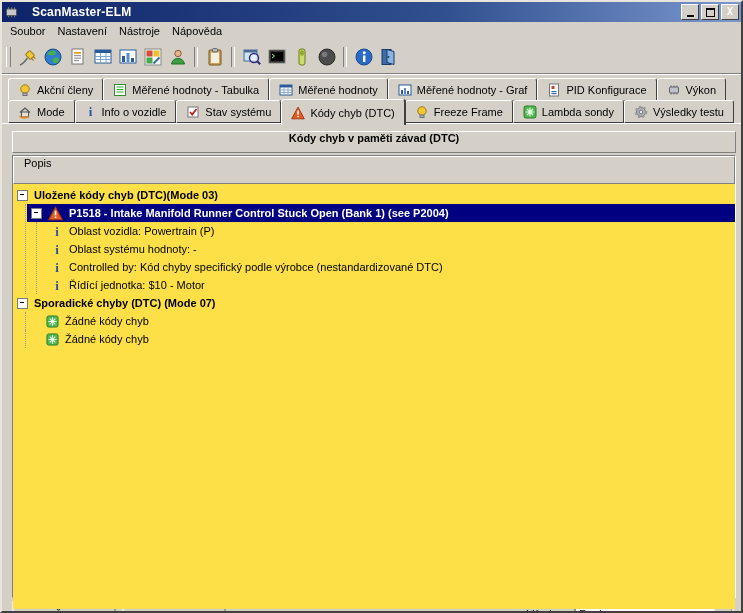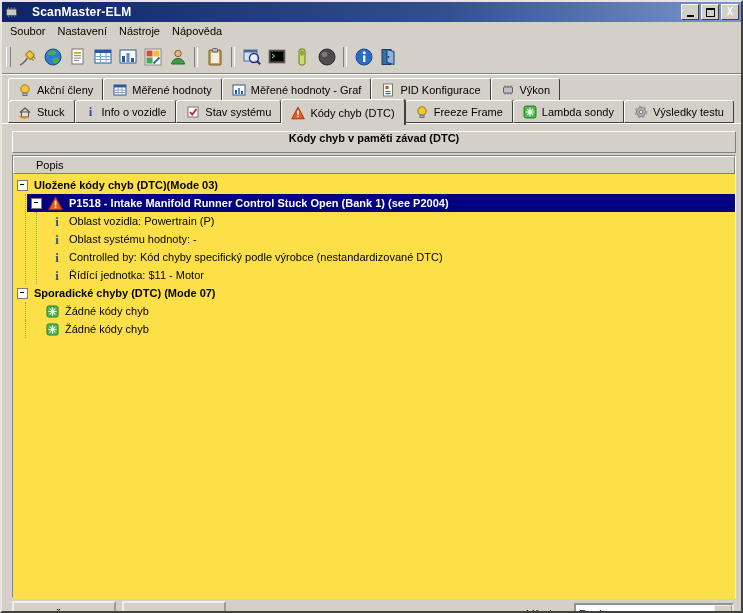--- a/index.html
+++ b/index.html
@@ -36,22 +36,22 @@
     border-radius:3px 3px 0 0;display:flex;align-items:center;gap:5px;padding:0 9px;white-space:nowrap;
     position:relative}
   .tabrow2 .tab{border-bottom-color:#404040}
   .tab.active{height:25px;margin-bottom:-2px;z-index:3;border-bottom:none;box-shadow:1px 0 0 #404040}
   .tab svg{width:14px;height:14px;flex:none}
   
   .content{border-top:1px solid #fff;height:497px;box-sizing:border-box;padding:7px 5px 0 10px;position:relative}
   .caption-bar{height:20px;border:1px solid;border-color:#fff #808080 #808080 #fff;
     display:flex;align-items:flex-start;justify-content:center;font-weight:bold}
   .listbox{margin-top:2px;border:1px solid;border-color:#808080 #fff #fff #808080;height:443px;box-sizing:border-box;background:#fff}
-  .col-header{height:18px;background:#d4d0c8;border:1px solid;border-color:#fff #808080 #808080 #fff;
-    display:flex;align-items:center;padding-left:22px;box-sizing:border-box}
+  .col-header{height:28px;background:#d4d0c8;border:1px solid;border-color:#fff #808080 #808080 #fff;
+    display:flex;align-items:flex-start;padding-left:10px;box-sizing:border-box}
   .tree{height:423px;overflow:hidden;padding-top:2px;background:#fde047;position:relative}
   .trow{height:18px;display:flex;align-items:center;gap:6px;white-space:nowrap}
   .trow.bold{font-weight:bold}
   .expbox{width:9px;height:9px;background:#fff;border:1px solid #7a7a7a;position:relative;flex:none}
   .expbox::before{content:"";position:absolute;left:2px;top:3px;width:4px;height:1px;background:#000}
   .grp{padding-left:4px}
   .kids{margin-left:12px;border-left:1px dotted #9a9a9a}
   .kids2{margin-left:10px;border-left:1px dotted #9a9a9a}
   .selrow{margin-left:1px;display:flex;align-items:center;gap:6px;background:#000080;color:#fff;
     font-weight:bold;height:18px;padding-left:4px;flex:1}
@@ -222,20 +222,27 @@
   <div class="tabrow tabrow1">
     <div class="tab">
       <svg viewBox="0 0 14 14">
           <circle cx="7" cy="6" r="4.2" fill="#f2c832" stroke="#a07818"></circle>
           <rect x="5" y="10" width="4" height="2.5" fill="#b0b0b8" stroke="#707078"></rect>
         </svg>
       <span>Akční členy</span>
     </div>
     <div class="tab">
       <svg viewBox="0 0 14 14">
+          <rect x="1.5" y="1.5" width="11" height="11" fill="#fff" stroke="#2f8f2f"></rect>
+          <path d="M3.5 4h7M3.5 6.5h7M3.5 9h7" stroke="#3aa83a"></path>
+        </svg>
+      <span>Měřené hodnoty - Tabulka</span>
+    </div>
+    <div class="tab">
+      <svg viewBox="0 0 14 14">
           <rect x="1" y="2" width="12" height="10" fill="#fff" stroke="#2a5a9a"></rect>
           <rect x="1" y="2" width="12" height="2.5" fill="#2a5a9a"></rect>
           <path d="M5 4.5V12M9 4.5V12M1 7h12M1 9.5h12" stroke="#8aaccc" fill="none"></path>
         </svg>
       <span>Měřené hodnoty</span>
     </div>
     <div class="tab">
       <svg viewBox="0 0 14 14">
           <rect x="1" y="2" width="12" height="10" fill="#fff" stroke="#2a5a9a"></rect>
           <rect x="3" y="7" width="2" height="4" fill="#2a5a9a"></rect>
@@ -262,21 +269,21 @@
     </div>
   </div>
   <div class="tabrow tabrow2">
     <div class="tab">
       <svg viewBox="0 0 14 14">
           <path d="M2 7.5L7 3l5 4.5" fill="none" stroke="#555" stroke-width="1.3"></path>
           <rect x="3.5" y="7" width="7" height="5" fill="#e8e0d0" stroke="#555"></rect>
           <path d="M1.5 11c2 2 5 2.5 8 1" stroke="#e08820" stroke-width="1.6" fill="none"></path>
           <path d="M9.5 13.5l2-1.8-2.6-.6z" fill="#e08820"></path>
         </svg>
-      <span>Stuck</span>
+      <span>Mode</span>
     </div>
     <div class="tab">
       <span class="i-info-glyph"></span>
       <span>Info o vozidle</span>
     </div>
     <div class="tab">
       <svg viewBox="0 0 14 14">
           <rect x="2" y="2" width="10" height="10" fill="#fff" stroke="#777"></rect>
           <path d="M4 7l2.2 2.5L10.5 4" stroke="#c02020" stroke-width="1.8" fill="none"></path>
         </svg>
@@ -351,21 +358,21 @@
           <div class="trow detrow">
             <span class="i-info-glyph"></span>
             <span>Oblast systému hodnoty: -</span>
           </div>
           <div class="trow detrow">
             <span class="i-info-glyph"></span>
             <span>Controlled by: Kód chyby specifický podle výrobce (nestandardizované DTC)</span>
           </div>
           <div class="trow detrow">
             <span class="i-info-glyph"></span>
-            <span>Řídící jednotka: $11 - Motor</span>
+            <span>Řídící jednotka: $10 - Motor</span>
           </div>
         </div>
       </div>
 
       <div class="trow bold grp">
         <span class="expbox"></span>
         <span>Sporadické chyby (DTC) (Mode 07)</span>
       </div>
       <div class="kids">
         <div class="trow okrow">

